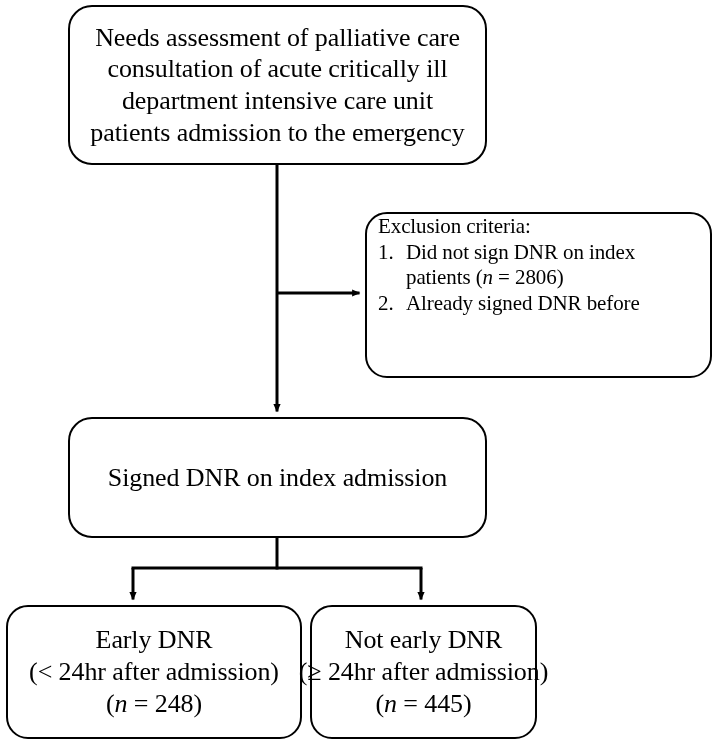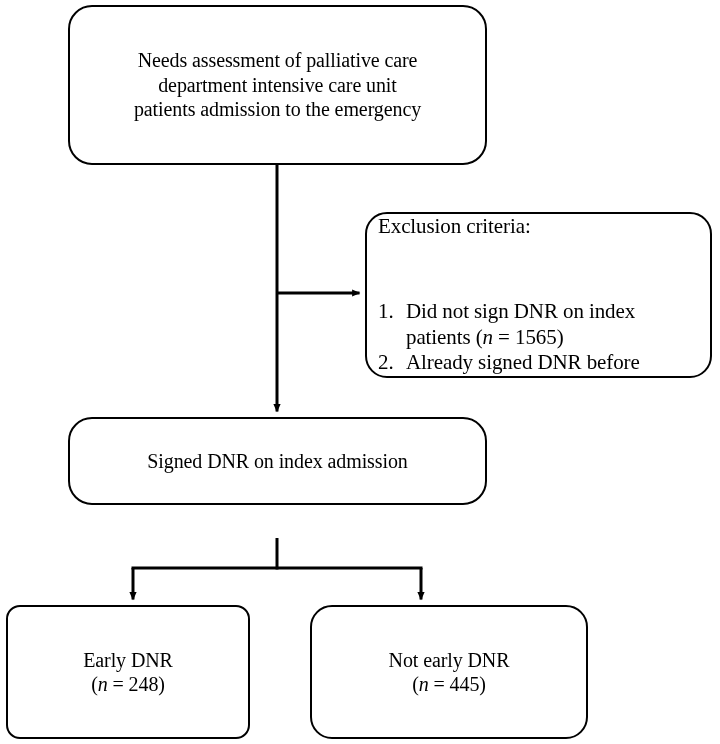--- a/index.html
+++ b/index.html
@@ -29,21 +29,21 @@
     box-sizing: border-box;
     border: 2.6px solid #000000;
     border-radius: 22px;
     background: #ffffff;
     display: flex;
     flex-direction: column;
     align-items: center;
     justify-content: center;
     text-align: right;
     line-height: 1.22;
-    font-size: 20px;
+    font-size: 26px;
     letter-spacing: -0.1px;
     z-index: 2;
   }
   .node .line {
     display: block;
     white-space: nowrap;
   }
   
   #node-source {
     left: 68px;
@@ -52,21 +52,21 @@
     height: 160px;
     border-radius: 24px;
   }
   
   #node-exclusion {
     left: 365px;
     top: 212px;
     width: 347px;
     height: 166px;
     align-items: flex-start;
-    justify-content: space-between;
+    justify-content: flex-start;
     text-align: left;
     padding: 0 8px 0 11px;
     font-size: 21px;
     border-radius: 22px;
   }
   #node-exclusion .heading {
     display: block;
     white-space: nowrap;
   }
   .crit-list {
@@ -87,35 +87,35 @@
   }
   .crit-text .line {
     white-space: nowrap;
     text-align: left;
   }
   
   #node-signed {
     left: 68px;
     top: 417px;
     width: 419px;
-    height: 88px;
+    height: 121px;
     border-radius: 24px;
   }
   
   #node-early {
     left: 6px;
     top: 605px;
-    width: 244px;
+    width: 296px;
     height: 134px;
-    border-radius: 14px;
+    border-radius: 22px;
   }
   #node-notearly {
     left: 310px;
     top: 605px;
-    width: 278px;
+    width: 227px;
     height: 134px;
     border-radius: 22px;
   }
   .ital {
     font-style: italic;
   }
 </style>
 </head>
 <body>
 
@@ -136,53 +136,56 @@
 
     <line x1="131.5" y1="568" x2="422.5" y2="568" stroke="#000000" stroke-width="3"></line>
 
     <line x1="133" y1="568" x2="133" y2="599.5" stroke="#000000" stroke-width="3" marker-end="url(#arrowhead)"></line>
 
     <line x1="421" y1="568" x2="421" y2="599.5" stroke="#000000" stroke-width="3" marker-end="url(#arrowhead)"></line>
   </svg>
 
   <div class="node" id="node-source">
     <span class="line">Needs assessment of palliative care</span>
+    <span class="line">consultation of acute critically ill</span>
     <span class="line">department intensive care unit</span>
     <span class="line">patients admission to the emergency</span>
   </div>
 
   <div class="node" id="node-exclusion">
     <span class="heading">Exclusion criteria:</span>
     <div class="crit-list">
 
       <div class="crit-item">
         <span class="crit-num">1.</span>
         <span class="crit-text">
           <span class="line">Did not sign DNR on index</span>
-          <span class="line"><span>patients (</span><span class="ital">n</span><span> = </span><span>1565</span><span>)</span></span>
+          <span class="line"><span>patients (</span><span class="ital">n</span><span> = </span><span>2806</span><span>)</span></span>
         </span>
       </div>
 
       <div class="crit-item">
         <span class="crit-num">2.</span>
         <span class="crit-text">
           <span class="line">Already signed DNR before</span>
         </span>
       </div>
 
     </div>
   </div>
 
   <div class="node" id="node-signed">
     <span class="line">Signed DNR on index admission</span>
   </div>
 
   <div class="node" id="node-early">
     <span class="line">Early DNR</span>
+    <span class="line">(&lt; 24hr after admission)</span>
     <span class="line"><span>(</span><span class="ital">n</span><span> = </span><span>248</span><span>)</span></span>
   </div>
 
   <div class="node" id="node-notearly">
     <span class="line">Not early DNR</span>
+    <span class="line">(≥ 24hr after admission)</span>
     <span class="line"><span>(</span><span class="ital">n</span><span> = </span><span>445</span><span>)</span></span>
   </div>
 
 </div>
 
 </body></html>

